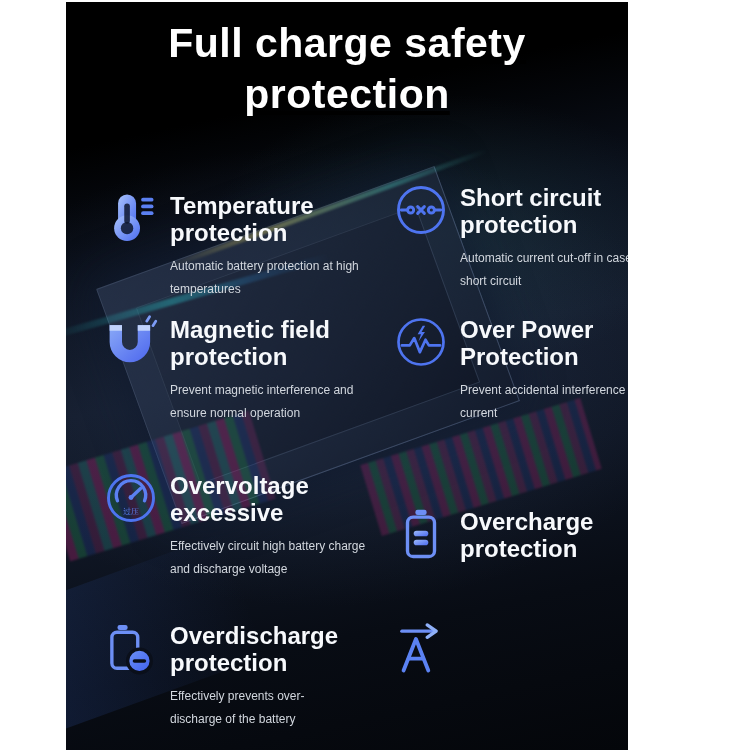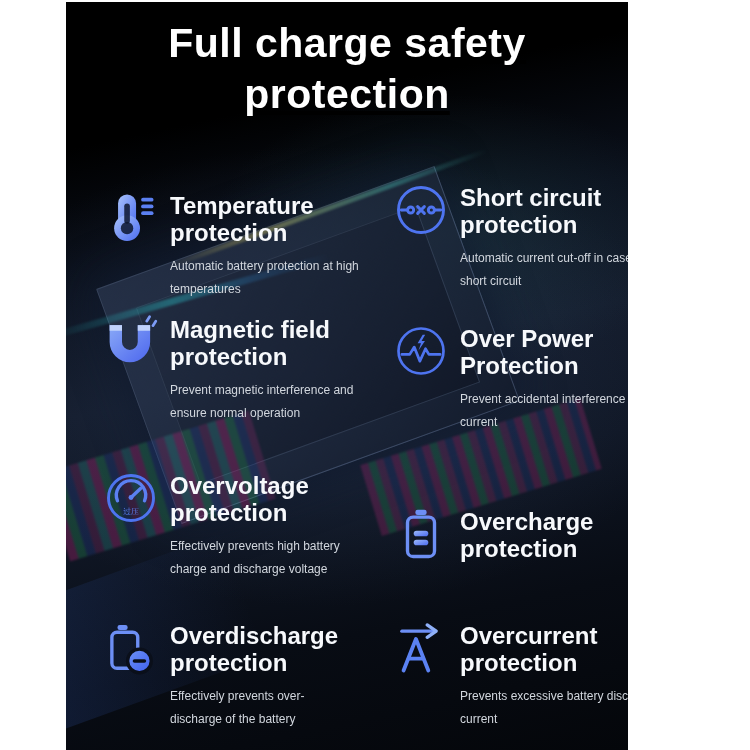--- a/index.html
+++ b/index.html
@@ -74,21 +74,21 @@
   .feature .icon{width:54px;height:54px;flex:0 0 54px;margin-right:12px;}
   .feature .icon svg{width:54px;height:54px;display:block;}
   .feature .txt{flex:1;}
   .feature .ttl{
     color:#f7f9fc;font-size:24px;font-weight:bold;line-height:27px;margin:1px 0 9px 0;
   }
   .feature .dsc{
     color:#d2d7de;font-size:12px;line-height:23px;font-weight:normal;
   }
   .f1{left:38px;top:189px;}  .f2{left:328px;top:181px;}
-  .f3{left:38px;top:313px;}  .f4{left:328px;top:322px;justify-content:center;}
+  .f3{left:38px;top:313px;}  .f4{left:328px;top:313px;justify-content:center;}
   .f5{left:38px;top:469px;}  .f6{left:328px;top:469px;margin-top:36px;}
   .f7{left:38px;top:619px;}  .f8{left:328px;top:619px;}
   .f1 .dsc{max-width:240px;} .f3 .dsc{max-width:212px;}
   .f5 .dsc{max-width:210px;} .f6 .dsc{max-width:175px;}
   .f7 .dsc{max-width:165px;} .f8 .dsc{max-width:205px;}
 </style>
 </head>
 <body>
 
 <div class="panel">
@@ -182,22 +182,22 @@
     <span class="icon">
       <svg viewBox="0 0 48 48" fill="none">
         <circle cx="24" cy="24" r="20" stroke="#4e74f0" stroke-width="2.6"></circle>
         <path d="M12 26.5 A13 13 0 1 1 36 26.5" stroke="#5b80f2" stroke-width="3" stroke-linecap="round"></path>
         <line x1="24" y1="23.5" x2="32.5" y2="15.5" stroke="#5b80f2" stroke-width="3" stroke-linecap="round"></line>
         <circle cx="24" cy="23.5" r="2.2" fill="#5b80f2"></circle>
         <text x="24" y="38.5" font-size="7" fill="#5b80f2" text-anchor="middle">过压</text>
       </svg>
     </span>
     <div class="txt">
-      <div class="ttl">Overvoltage protection</div>
-      <div class="dsc">Effectively prevents high battery charge and discharge voltage</div>
+      <div class="ttl">Overvoltage excessive</div>
+      <div class="dsc">Effectively circuit high battery charge and discharge voltage</div>
     </div>
   </div>
 
   <div class="feature f6">
     <span class="icon">
       <svg viewBox="0 0 48 48" fill="none">
         <defs>
             <linearGradient id="bg1" x1="0" y1="0" x2="1" y2="1">
           <stop offset="0" stop-color="#9db9f9"></stop>
               <stop offset="1" stop-color="#4c6cf0"></stop>
@@ -237,18 +237,14 @@
 
   <div class="feature f8">
     <span class="icon">
       <svg viewBox="0 0 48 48" fill="none" stroke-linecap="round" stroke-linejoin="round">
         <line x1="7" y1="9" x2="34" y2="9" stroke="#6d8ff5" stroke-width="3"></line>
         <path d="M29.5 3.5 L37.5 9 L29.5 14.5" stroke="#8fb0f8" stroke-width="3"></path>
         <path d="M8.5 44 L19.5 16 L30.5 44" stroke="#5b82f3" stroke-width="3.4"></path>
         <line x1="13" y1="33.5" x2="26" y2="33.5" stroke="#5b82f3" stroke-width="3.4"></line>
       </svg>
     </span>
-    <div class="txt">
-      <div class="ttl">Overcurrent protection</div>
-      <div class="dsc">Prevents excessive battery discharge current</div>
-    </div>
   </div>
 </div>
 
 </body></html>

